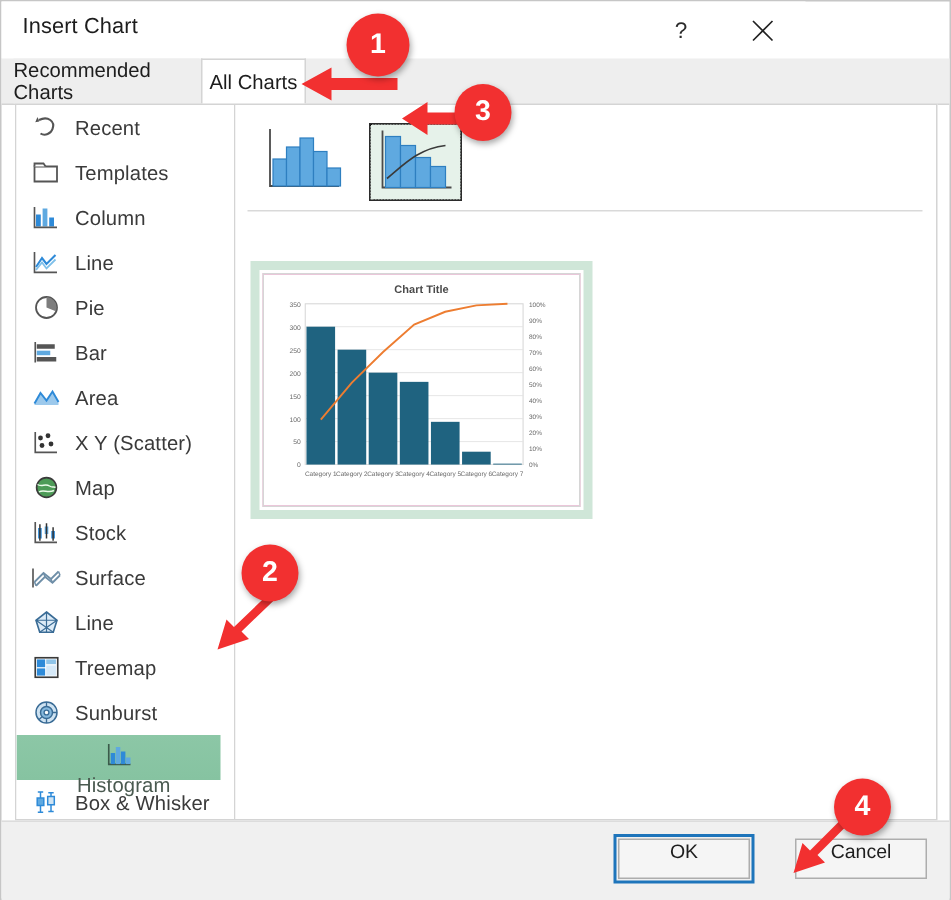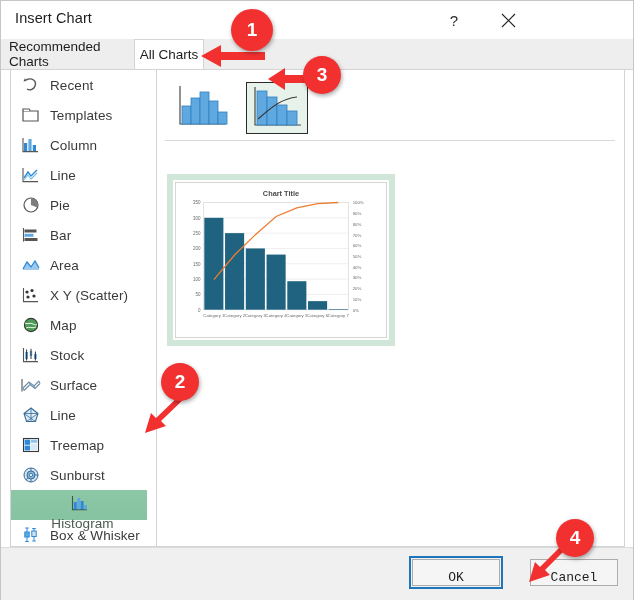--- a/index.html
+++ b/index.html
@@ -129,22 +129,22 @@
   }
   
   .footer{
     position:absolute;left:0;top:546px;width:632px;height:52px;
     background:#f0f0f0;border-top:1px solid #dcdcdc;
   }
   .btn{
     position:absolute;top:11px;height:27px;width:88px;
     background:#f5f5f5;border:1px solid #adadad;
     font-size:13px;color:#1d1d1d;
-    display:flex;align-items:flex-end;justify-content:center;
-    box-sizing:border-box;cursor:default;font-family:Liberation Mono, monospace;
+    display:flex;align-items:flex-start;justify-content:center;
+    box-sizing:border-box;cursor:default;
   }
   .btn.ok{right:133px;}
   .btn.cancel{right:15px;}
   .ok-highlight{
     position:absolute;top:8px;right:130px;width:94px;height:33px;
     border:2px solid #1e75bb;box-sizing:border-box;
     pointer-events:none;
   }
   
   .callout{

